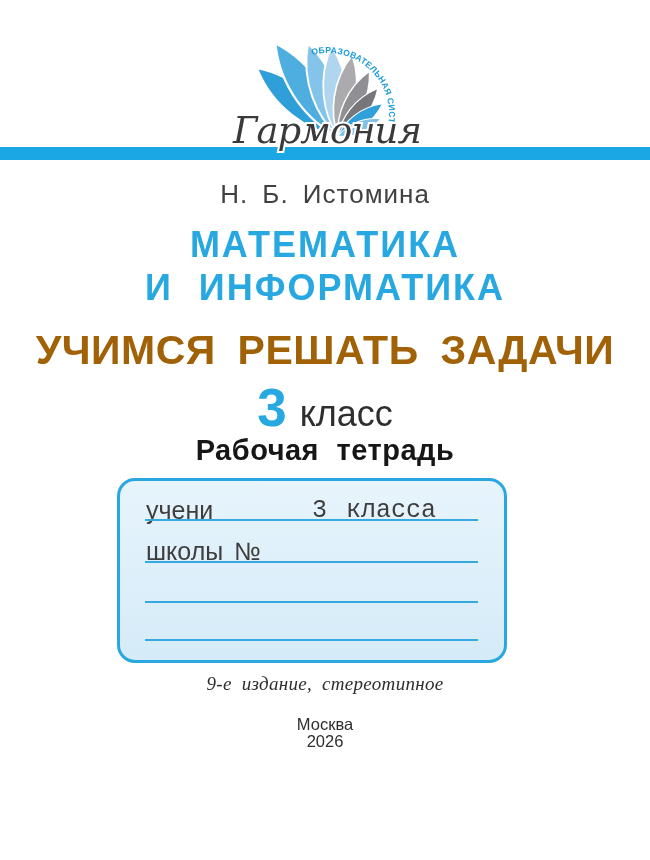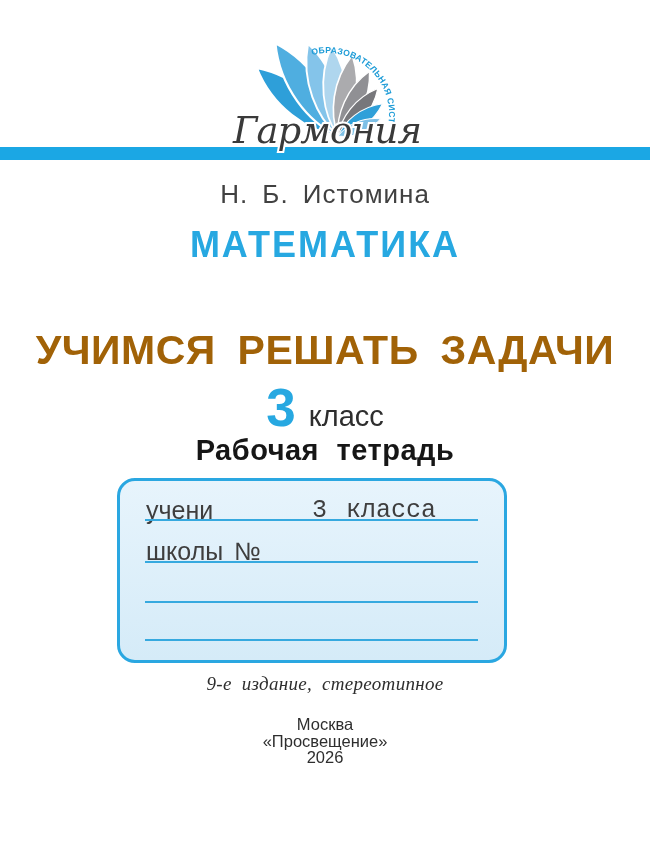--- a/index.html
+++ b/index.html
@@ -22,21 +22,21 @@
     letter-spacing:1px;word-spacing:6px;}
   
   .title{left:0;top:223px;width:650px;text-align:center;font-size:36px;font-weight:bold;
     color:#27a8e1;line-height:43px;letter-spacing:2px;word-spacing:14px;}
   .subtitle{left:0;top:327px;width:650px;text-align:center;font-size:41px;font-weight:bold;
     color:#a16207;letter-spacing:.5px;word-spacing:10px;white-space:nowrap;}
   
   .grade{left:0;top:381px;width:650px;display:flex;justify-content:center;
     align-items:baseline;gap:13px;}
   .grade-number{font-size:53px;font-weight:bold;color:#27a8e1;line-height:1;}
-  .grade-label{font-size:29px;color:#2e2e2e;}
+  .grade-label{font-size:36px;color:#2e2e2e;}
   .workbook{left:0;top:434px;width:650px;text-align:center;font-size:29px;font-weight:bold;
     color:#161616;letter-spacing:.5px;word-spacing:9px;}
   
   .owner-box{left:117px;top:478px;width:390px;height:185px;box-sizing:border-box;
     border:3.5px solid #2aa7e1;border-radius:18px;
     background:linear-gradient(180deg,#e7f4fc 0%,#d5ebf8 100%);}
   .form-line{left:145px;width:333px;height:0;border-top:2px solid #36a9df;}
   .fl1{top:519px;} .fl2{top:561px;} .fl3{top:601px;} .fl4{top:639px;}
   .form-text{font-size:25px;color:#3e3e3e;white-space:nowrap;}
   .ft-ucheni{left:146px;top:496px;text-align:center;}
@@ -73,20 +73,21 @@
     <text class="script-text" x="6" y="106">Гармония</text>
   </svg>
 </div>
 
 <div class="abs top-bar"></div>
 
 <div class="abs author">Н. Б. Истомина</div>
 
 <div class="abs title">
   <div>МАТЕМАТИКА</div>
+  <div>И ИНФОРМАТИКА</div>
 </div>
 
 <div class="abs subtitle">УЧИМСЯ РЕШАТЬ ЗАДАЧИ</div>
 
 <div class="abs grade">
   <span class="grade-number">3</span>
   <span class="grade-label">класс</span>
 </div>
 
 <div class="abs workbook">Рабочая тетрадь</div>
@@ -97,15 +98,14 @@
 <span class="abs form-text ft-shkoly">школы №</span>
 <div class="abs form-line fl1"></div>
 <div class="abs form-line fl2"></div>
 <div class="abs form-line fl3"></div>
 <div class="abs form-line fl4"></div>
 
 <div class="abs edition">9-е издание, стереотипное</div>
 
 <div class="abs imprint">
   <div>Москва</div>
-  <div>«Просвещение»</div>
   <div>2026</div>
 </div>
 
 </body></html>

